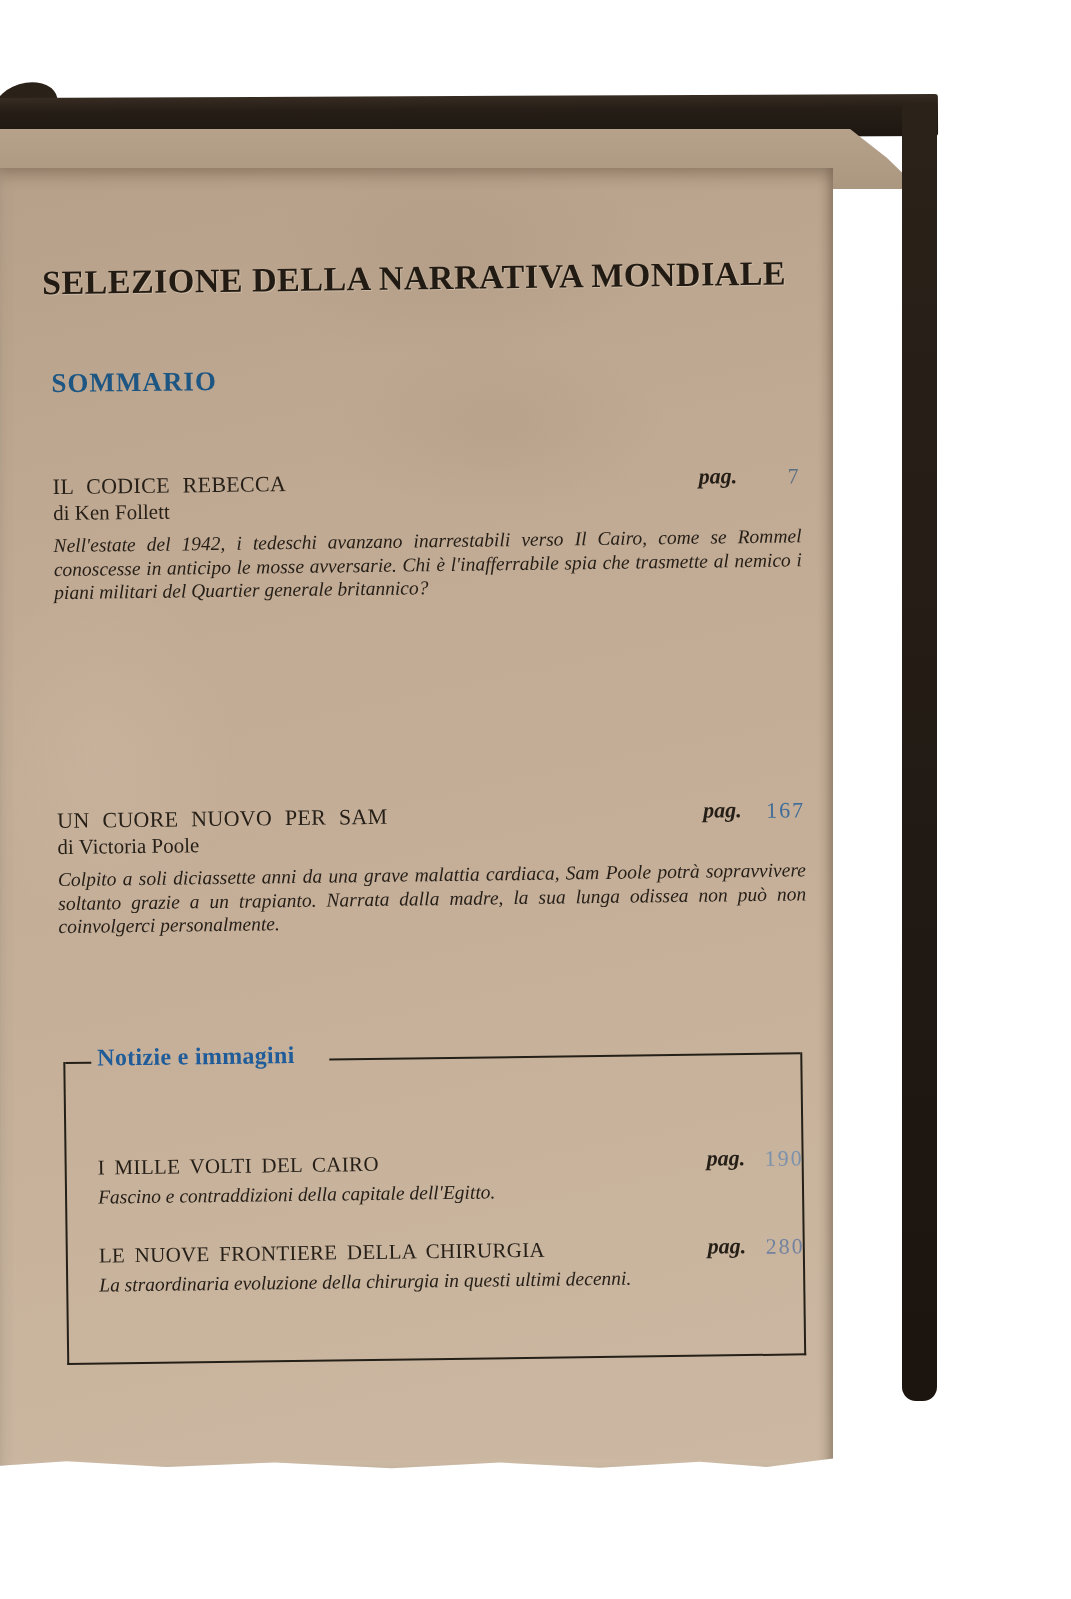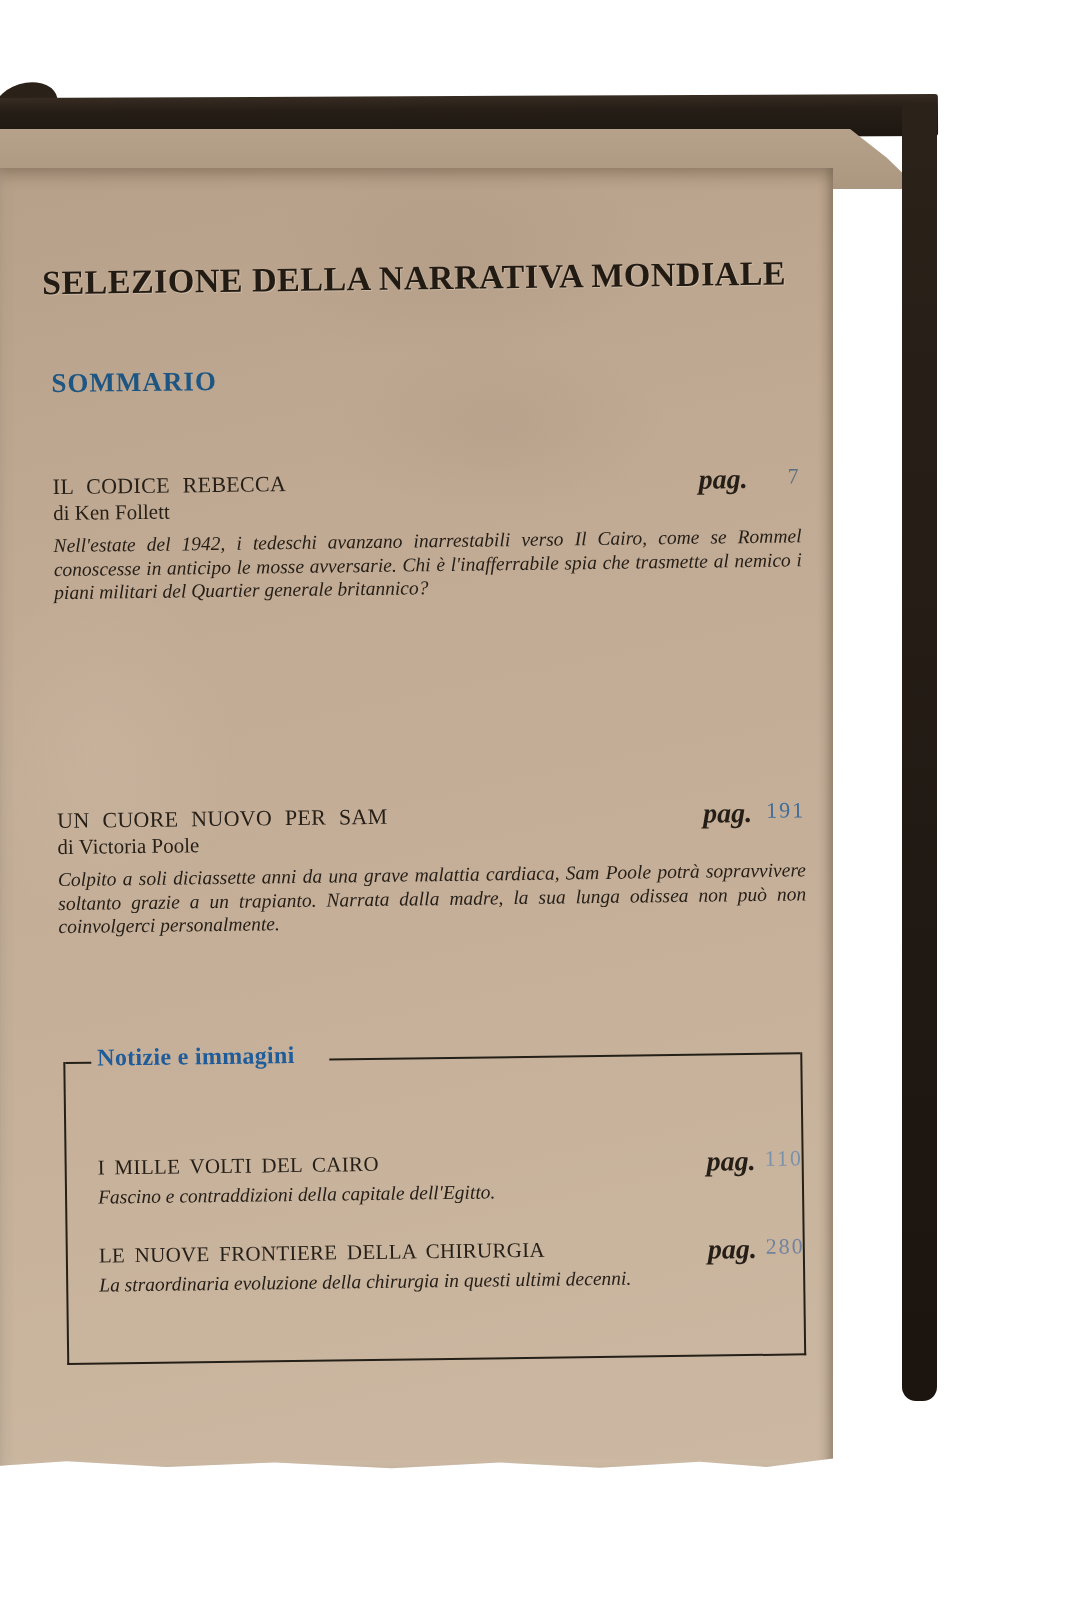--- a/index.html
+++ b/index.html
@@ -67,21 +67,21 @@
 
   .entry{position:absolute;left:0;width:921px;}
   .entry-head{position:relative;height:26px;}
   .entry-title{
     position:absolute;left:52px;top:0;
     font-size:22px;word-spacing:7px;letter-spacing:0.3px;white-space:nowrap;
     color:#251f17;
   }
   .pag{
     position:absolute;left:698px;top:-2px;
-    font-size:28px;font-style:italic;font-weight:700;color:#241e16;
+    font-size:22px;font-style:italic;font-weight:700;color:#241e16;
   }
   .pnum{
     position:absolute;left:756px;top:-1px;width:44px;text-align:right;
     font-size:22px;letter-spacing:2px;
   }
   .entry-author{
     position:absolute;left:52px;top:27px;
     font-size:21px;white-space:nowrap;color:#251f17;
   }
   .entry-desc{
@@ -136,36 +136,36 @@
           <span class="pnum" style="color: rgb(95, 113, 129);">7</span>
         </div>
         <div class="entry-author">di Ken Follett</div>
         <p class="entry-desc">Nell'estate del 1942, i tedeschi avanzano inarrestabili verso Il Cairo, come se Rommel conoscesse in anticipo le mosse avversarie. Chi è l'inafferrabile spia che trasmette al nemico i piani militari del Quartier generale britannico?</p>
       </div>
 
       <div class="entry e2">
         <div class="entry-head">
           <span class="entry-title">UN CUORE NUOVO PER SAM</span>
           <span class="pag">pag.</span>
-          <span class="pnum" style="color: rgb(63, 109, 153);">191</span>
+          <span class="pnum" style="color: rgb(63, 109, 153);">167</span>
         </div>
         <div class="entry-author">di Victoria Poole</div>
         <p class="entry-desc">Colpito a soli diciassette anni da una grave malattia cardiaca, Sam Poole potrà sopravvivere soltanto grazie a un trapianto. Narrata dalla madre, la sua lunga odissea non può non coinvolgerci personalmente.</p>
       </div>
 
       <div class="notizie-box">
         <div class="box-line-left"></div>
         <div class="box-line-right"></div>
         <h3 class="box-title" style="color: rgb(31, 92, 153);">Notizie e immagini</h3>
 
         <div class="box-entry be1">
           <div class="entry-head">
             <span class="entry-title">I MILLE VOLTI DEL CAIRO</span>
             <span class="pag">pag.</span>
-            <span class="pnum" style="color: rgb(123, 146, 172);">110</span>
+            <span class="pnum" style="color: rgb(123, 146, 172);">190</span>
           </div>
           <p class="entry-desc">Fascino e contraddizioni della capitale dell'Egitto.</p>
         </div>
 
         <div class="box-entry be2">
           <div class="entry-head">
             <span class="entry-title">LE NUOVE FRONTIERE DELLA CHIRURGIA</span>
             <span class="pag">pag.</span>
             <span class="pnum" style="color: rgb(115, 131, 159);">280</span>
           </div>

